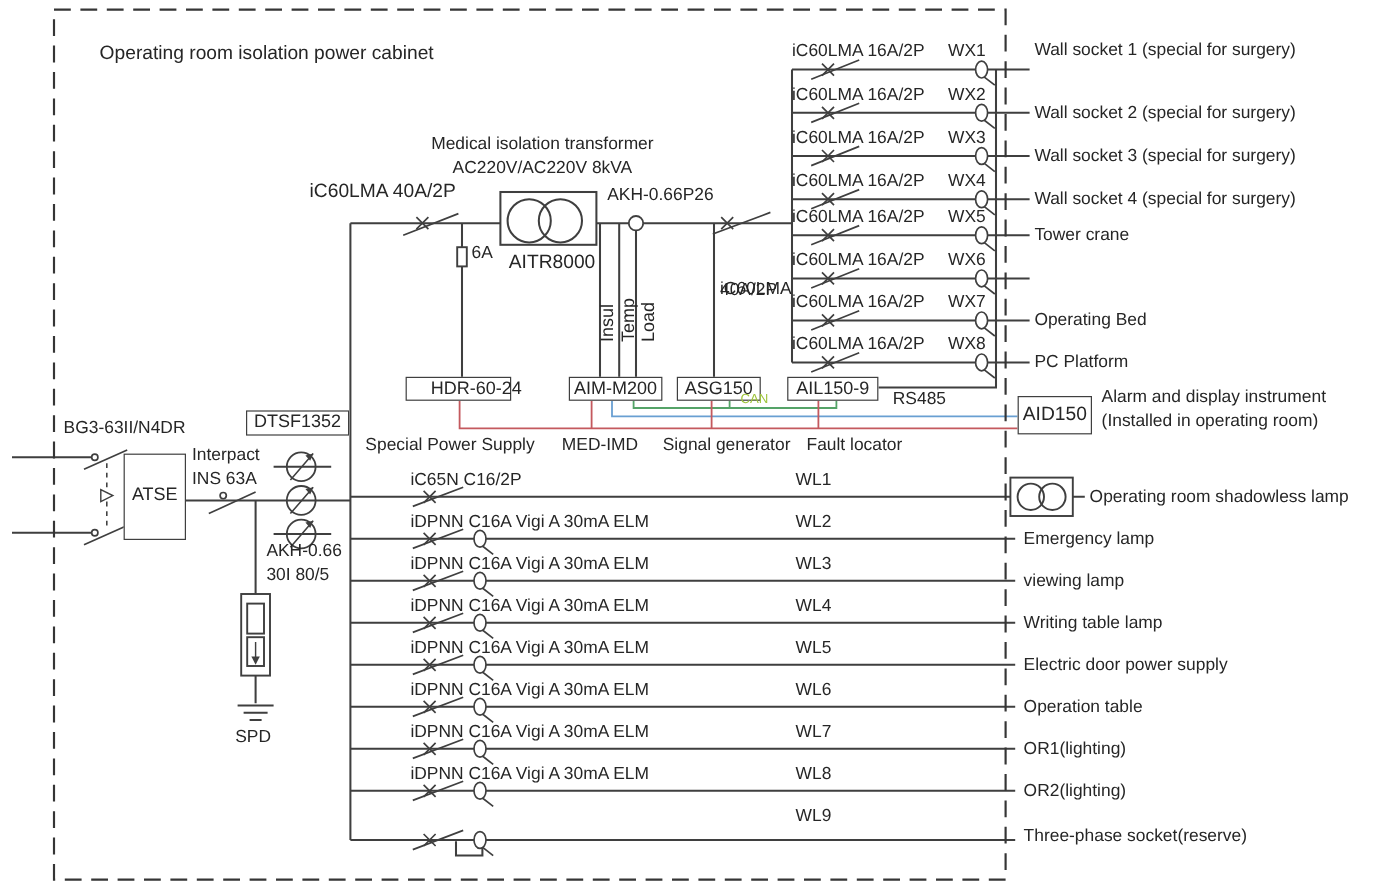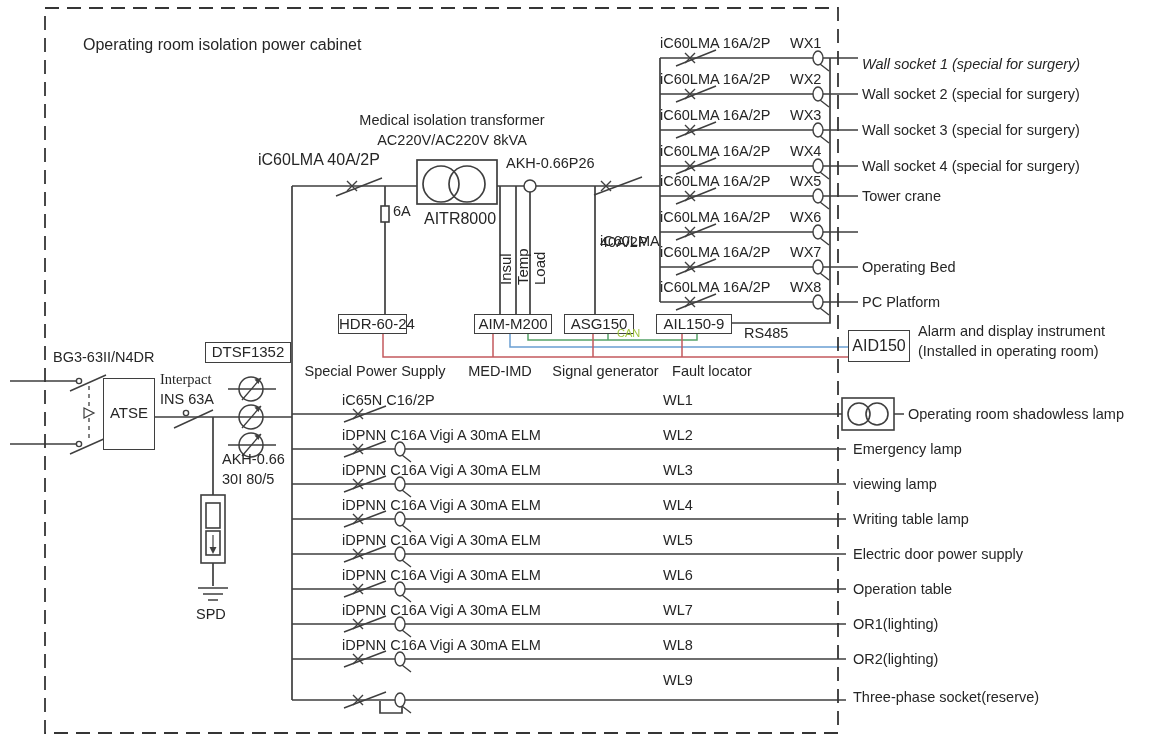--- a/index.html
+++ b/index.html
@@ -147,45 +147,45 @@
 <div class="lbl c" style="left:352px;top:132px;width:200px;">AC220V/AC220V 8kVA</div>
 <div class="lbl t16" style="left:258px;top:151px;">iC60LMA 40A/2P</div>
 <div class="lbl" style="left:393px;top:203px;">6A</div>
 <div class="lbl t16" style="left:424px;top:210px;">AITR8000</div>
 <div class="lbl" style="left:506px;top:155px;">AKH-0.66P26</div>
 <div class="lbl" style="left:600px;top:197px;margin-top:36px;">iC60LMA</div>
 <div class="lbl" style="left:600px;top:234px;">40A/2P</div>
 
 <div class="lbl" style="left:53px;top:349px;">BG3-63II/N4DR</div>
 <div class="box" style="left:103px;top:378px;width:52px;height:72px;line-height:68px;">ATSE</div>
-<div class="lbl" style="left:160px;top:371px;font-family:Liberation Serif, serif;">Interpact</div>
+<div class="lbl" style="left:160px;top:371px;">Interpact</div>
 <div class="lbl" style="left:160px;top:391px;">INS 63A</div>
 <div class="box" style="left:205px;top:342px;width:86px;height:21px;line-height:18px;">DTSF1352</div>
 <div class="lbl" style="left:222px;top:451px;">AKH-0.66</div>
 <div class="lbl" style="left:222px;top:471px;">30I 80/5</div>
 <div class="lbl" style="left:196px;top:606px;">SPD</div>
 
-<div class="box" style="left:338px;top:314px;width:69px;height:20px;line-height:17px;">HDR-60-24</div>
+<div class="box" style="left:338px;top:314px;width:88px;height:20px;line-height:17px;padding-left:20px;">HDR-60-24</div>
 <div class="box" style="left:474px;top:314px;width:78px;height:20px;line-height:17px;">AIM-M200</div>
 <div class="box" style="left:564px;top:314px;width:70px;height:20px;line-height:17px;">ASG150</div>
 <div class="box" style="left:656px;top:314px;width:76px;height:20px;line-height:17px;">AIL150-9</div>
 <div class="lbl c" style="left:300px;top:363px;width:150px;">Special Power Supply</div>
 <div class="lbl c" style="left:460px;top:363px;width:80px;">MED-IMD</div>
 <div class="lbl c" style="left:548px;top:363px;width:115px;">Signal generator</div>
 <div class="lbl c" style="left:662px;top:363px;width:100px;">Fault locator</div>
 <div class="lbl can-lbl" style="left:617px;top:327px;">CAN</div>
 <div class="lbl" style="left:744px;top:325px;">RS485</div>
 
 <div class="box t16" style="left:848px;top:330px;width:62px;height:32px;line-height:29px;">AID150</div>
 <div class="lbl" style="left:918px;top:323px;">Alarm and display instrument</div>
 <div class="lbl" style="left:918px;top:343px;">(Installed in operating room)</div>
 
 <div class="lbl" style="left:660px;top:35px;">iC60LMA 16A/2P</div>
 <div class="lbl" style="left:790px;top:35px;">WX1</div>
-<div class="lbl" style="left:862px;top:56px;font-style:italic;">Wall socket 1 (special for surgery)</div>
+<div class="lbl" style="left:862px;top:34px;">Wall socket 1 (special for surgery)</div>
 <div class="lbl" style="left:660px;top:71px;">iC60LMA 16A/2P</div>
 <div class="lbl" style="left:790px;top:71px;">WX2</div>
 <div class="lbl" style="left:862px;top:86px;">Wall socket 2 (special for surgery)</div>
 <div class="lbl" style="left:660px;top:107px;">iC60LMA 16A/2P</div>
 <div class="lbl" style="left:790px;top:107px;">WX3</div>
 <div class="lbl" style="left:862px;top:122px;">Wall socket 3 (special for surgery)</div>
 <div class="lbl" style="left:660px;top:143px;">iC60LMA 16A/2P</div>
 <div class="lbl" style="left:790px;top:143px;">WX4</div>
 <div class="lbl" style="left:862px;top:158px;">Wall socket 4 (special for surgery)</div>
 <div class="lbl" style="left:660px;top:173px;">iC60LMA 16A/2P</div>

